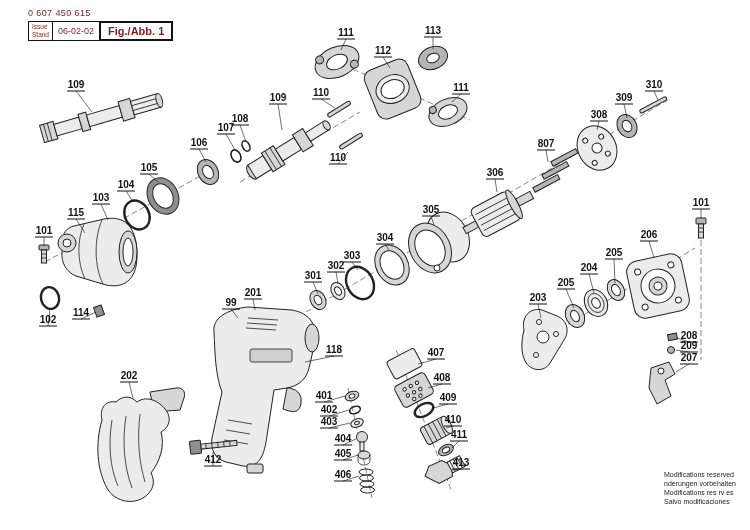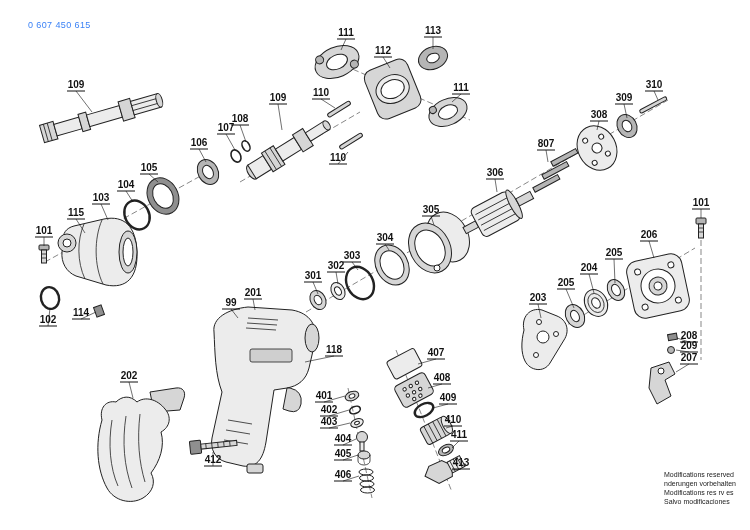--- a/index.html
+++ b/index.html
@@ -1,18 +1,18 @@
 <!DOCTYPE html>
 <html><head>
 <meta charset="utf-8">
 <style>
   html,body{margin:0;padding:0;background:#ffffff;}
   body{width:750px;height:530px;font-family:"Liberation Sans",sans-serif;}
   .page{position:relative;width:750px;height:530px;background:#ffffff;overflow:hidden;}
-  .header{position:absolute;left:28px;top:20px;color:#3b82f6;}
+  .header{position:absolute;left:28px;top:8px;color:#7f1d1d;}
   .part-number{font-size:9px;letter-spacing:.4px;margin-bottom:3px;}
   .issue-row{display:flex;align-items:stretch;}
   .issue-cells{display:flex;border:1px solid #111;}
   .issue-label{font-size:6.5px;line-height:8px;padding:1px 3px;border-right:1px solid #111;display:flex;flex-direction:column;justify-content:center;}
   .issue-date{font-size:9px;padding:2px 5px;display:flex;align-items:center;}
   .fig-box{font-weight:bold;font-size:11px;padding:1px 7px;display:flex;align-items:center;border:2px solid #111;margin-left:-1px;background:#fff;}
   .footer{position:absolute;right:14px;bottom:24px;font-size:7px;line-height:9px;color:#222;}
   #diagram{position:absolute;left:0;top:0;}
   #diagram .ln{stroke:#222;stroke-width:0.8;fill:none;}
   #diagram .dash{stroke:#555;stroke-width:0.7;fill:none;stroke-dasharray:6 3;}
@@ -486,20 +486,30 @@
         <line x1="689" y1="352" x2="676" y2="350" class="leader-line"></line>
         <text x="689" y="349" class="part-label">209</text>
         <line x1="680" y1="364" x2="698" y2="364" class="label-underline"></line>
         <line x1="689" y1="364" x2="676" y2="372" class="leader-line"></line>
         <text x="689" y="361" class="part-label">207</text>
       </g>
   </svg>
 
   <div class="header">
     <div class="part-number">0 607 450 615</div>
+    <div class="issue-row">
+      <div class="issue-cells">
+        <div class="issue-label">
+          <span>Issue</span>
+          <span>Stand</span>
+        </div>
+        <div class="issue-date">06-02-02</div>
+      </div>
+      <div class="fig-box">Fig./Abb. 1</div>
+    </div>
   </div>
 
   <div class="footer">
     <div>Modifications reserved</div>
     <div>nderungen vorbehalten</div>
     <div>Modifications res rv es</div>
     <div>Salvo modificaciones</div>
   </div>
 
 </div>

